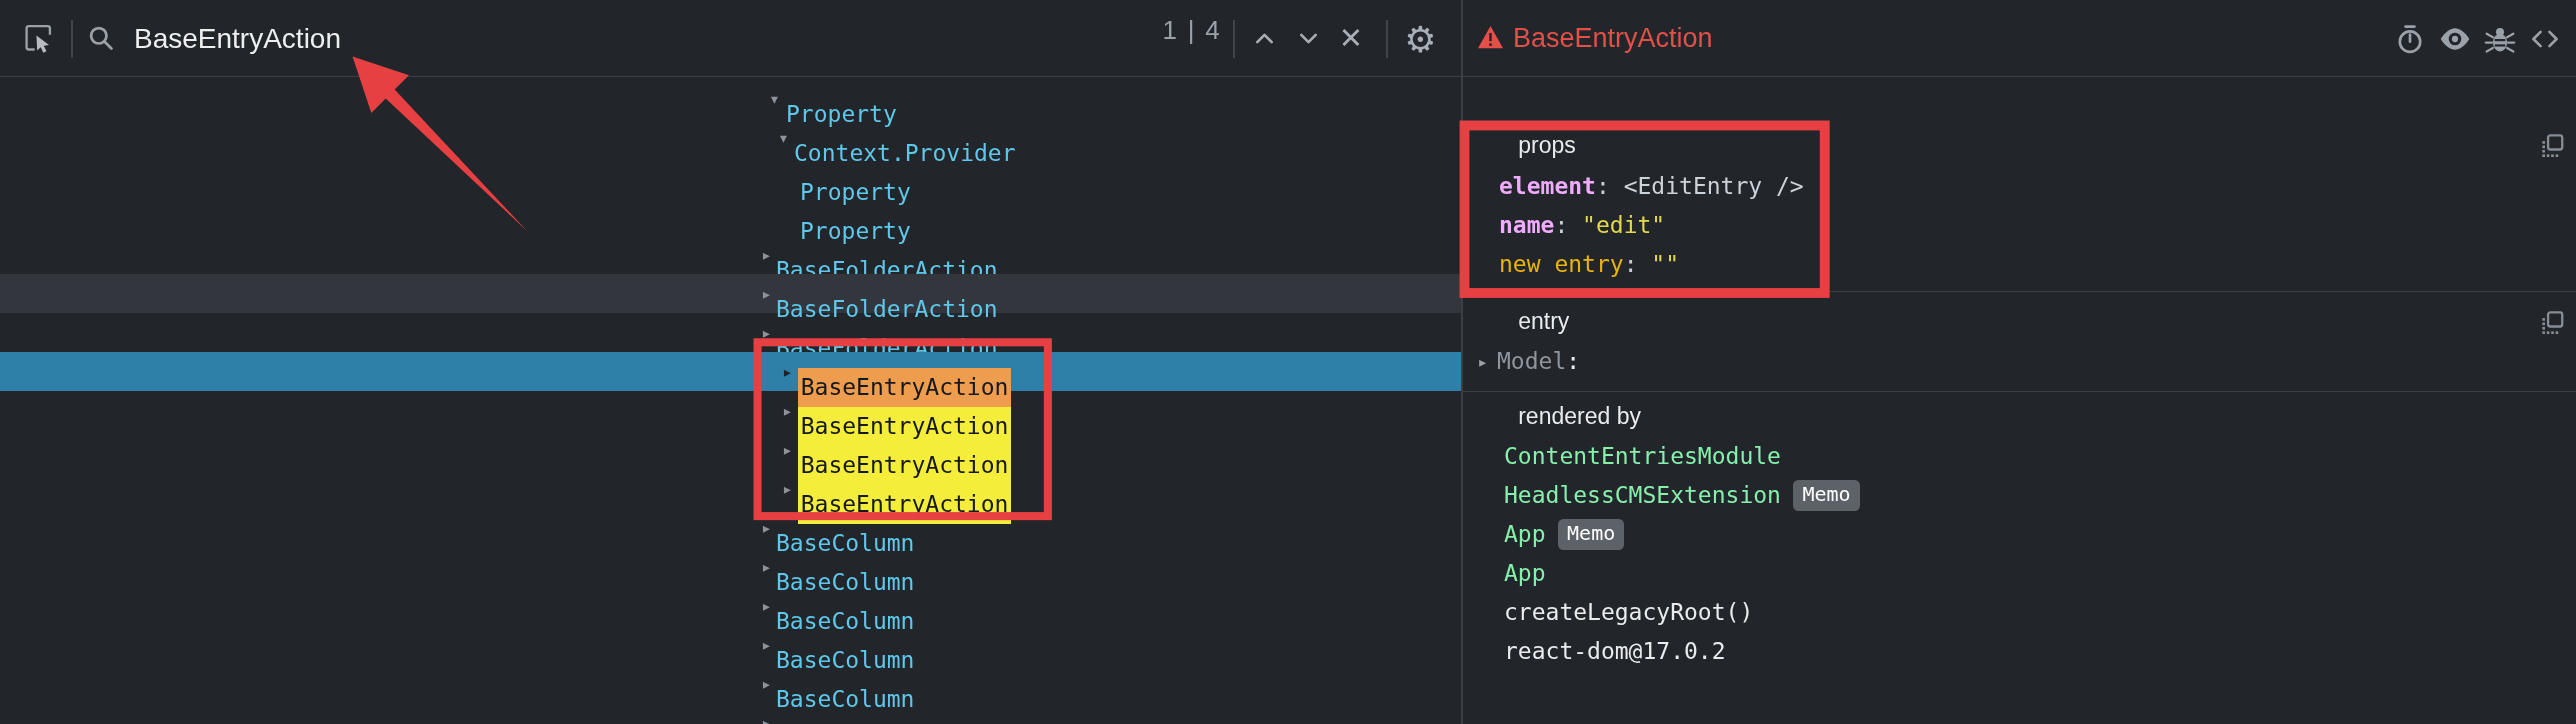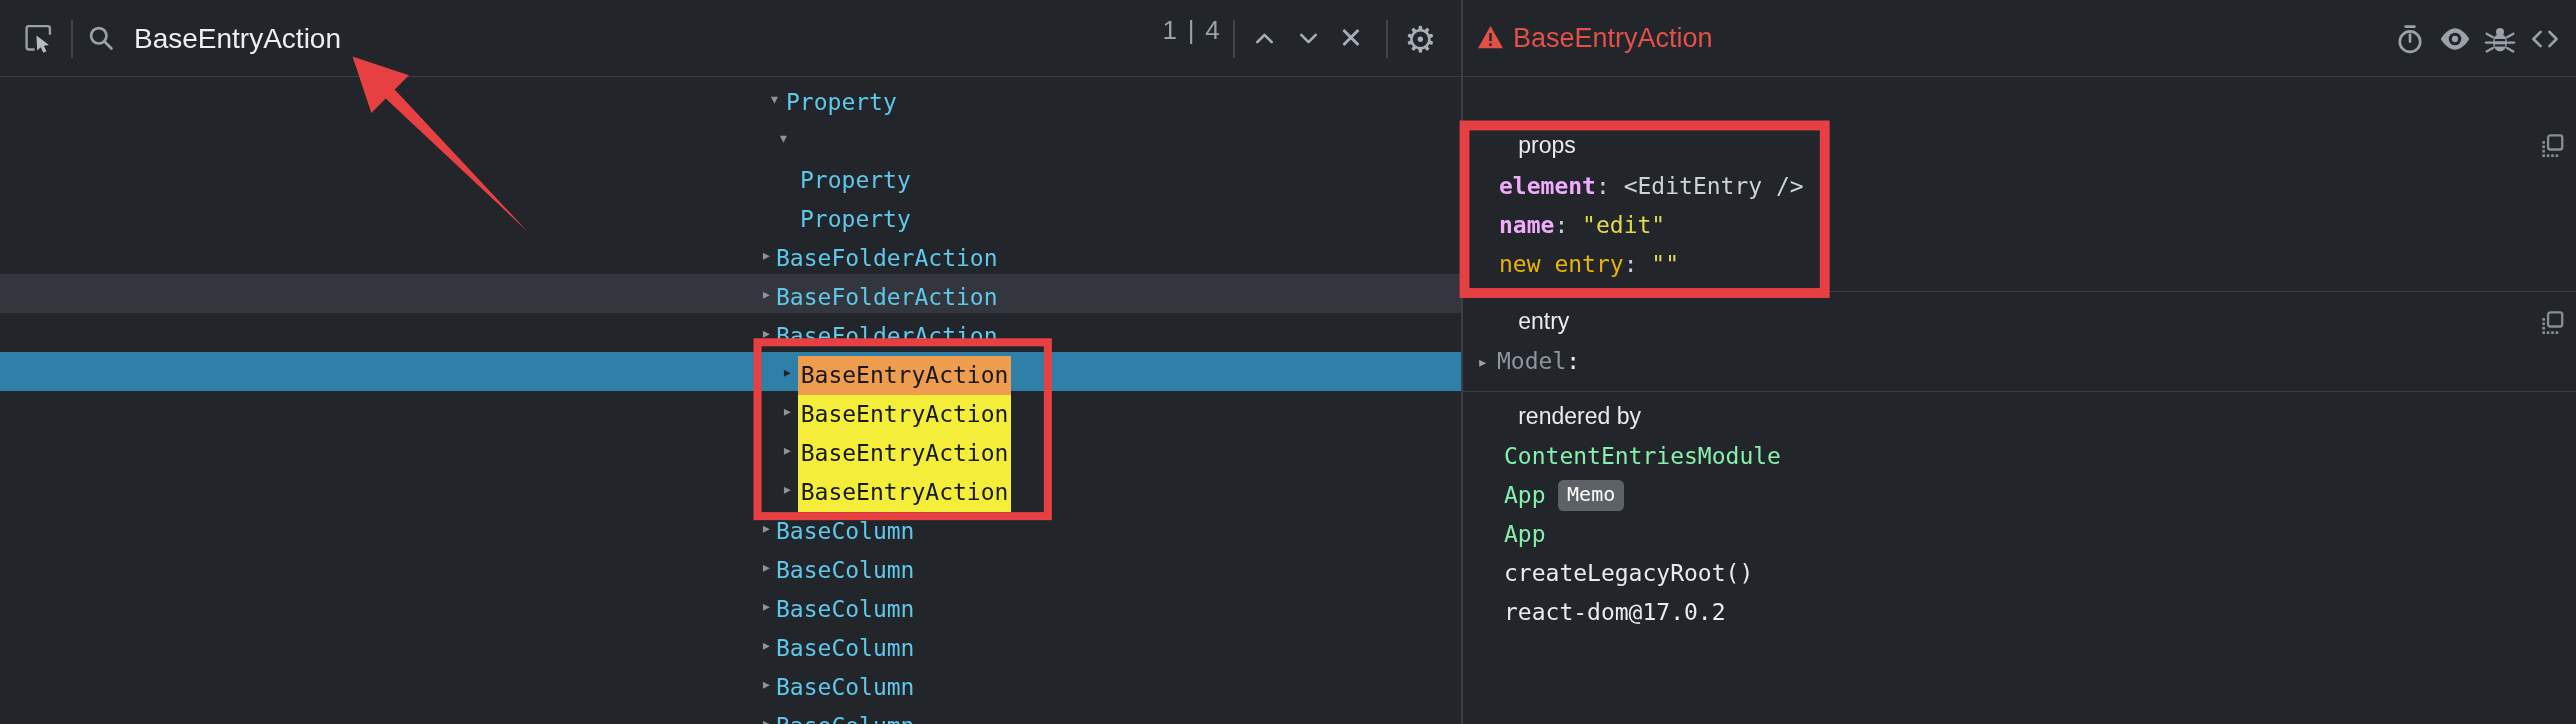--- a/index.html
+++ b/index.html
@@ -33,21 +33,21 @@
   .gear-glyph { font-family:"DejaVu Sans", sans-serif; font-size:36px; color:#a8aeb5; line-height:1; }
   .close-glyph { font-size:29px; color:#a8aeb5; line-height:1; font-family:"DejaVu Sans", sans-serif; }
 
   
   .tree { position:absolute; top:79px; left:0; width:1461px; height:645px; overflow:hidden;
           font-family:"DejaVu Sans Mono", monospace; font-size:23px; }
   .tree-row { position:relative; width:1461px; height:39px; line-height:39px; color:#5fc8ea; cursor:pointer; }
   .tree-row .twisty {
     position:absolute; top:0; font-size:18px; color:#8d939b; line-height:39px;
   }
-  .tree-row .lbl { position:absolute; top:4px; white-space:pre; }
+  .tree-row .lbl { position:absolute; top:16px; white-space:pre; }
   .row-hovered { background:#33373d; }
   .row-selected { background:#2e80a8; }
   .row-selected .twisty { color:#1e2227; }
   .hl-current { background:#ee9c4e; color:#15181c; padding:0 2.7px; display:inline-block; height:39px; }
   .hl-match   { background:#f4ee3b; color:#15181c; padding:0 2.7px; display:inline-block; height:39px; }
 
   
   .right-panel { position:absolute; left:1463px; top:0; width:1113px; height:724px; }
   .rp-toolbar { position:relative; height:77px; border-bottom:1.8px solid #3a3e45; }
   .rp-title {
@@ -131,20 +131,21 @@
       </div>
     </div>
 
     <div class="tree">
       <div class="tree-row">
         <span class="twisty" style="left:769px;">▾</span>
         <span class="lbl" style="left:786px;">Property</span>
       </div>
       <div class="tree-row">
         <span class="twisty" style="left:778px;">▾</span>
+        <span class="lbl" style="left:794px;">Context.Provider</span>
       </div>
       <div class="tree-row">
         <span class="lbl" style="left:800px;">Property</span>
       </div>
       <div class="tree-row">
         <span class="lbl" style="left:800px;">Property</span>
       </div>
       <div class="tree-row">
         <span class="twisty" style="left:761px;">▸</span>
         <span class="lbl" style="left:776px;">BaseFolderAction</span>
@@ -289,20 +290,21 @@
       <div class="hook-row mono">
         <span class="twisty">▸</span>
         <span>Model</span><span class="colon" style="color:#e9ebee;">:</span>
       </div>
     </div>
 
     <div class="section" style="border-bottom:none; padding-top:11.7px;">
       <div class="sec-title">rendered by</div>
       <div style="height:8px;"></div>
       <div class="owner-row mono"><span class="owner-link">ContentEntriesModule</span></div>
+      <div class="owner-row mono"><span class="owner-link">HeadlessCMSExtension</span><span class="badge">Memo</span></div>
       <div class="owner-row mono"><span class="owner-link">App</span><span class="badge">Memo</span></div>
       <div class="owner-row mono"><span class="owner-link">App</span></div>
       <div class="owner-row mono"><span class="owner-plain">createLegacyRoot()</span></div>
       <div class="owner-row mono"><span class="owner-plain">react-dom@17.0.2</span></div>
     </div>
   </div>
 
   <svg class="annotation-overlay" viewBox="0 0 2874 808">
     <polygon points="393,63 456,84 440,100 588,258 430,110 414,126" fill="#e74043"></polygon>
     <rect x="845" y="382" width="324" height="194" fill="none" stroke="#e74043" stroke-width="9"></rect>

